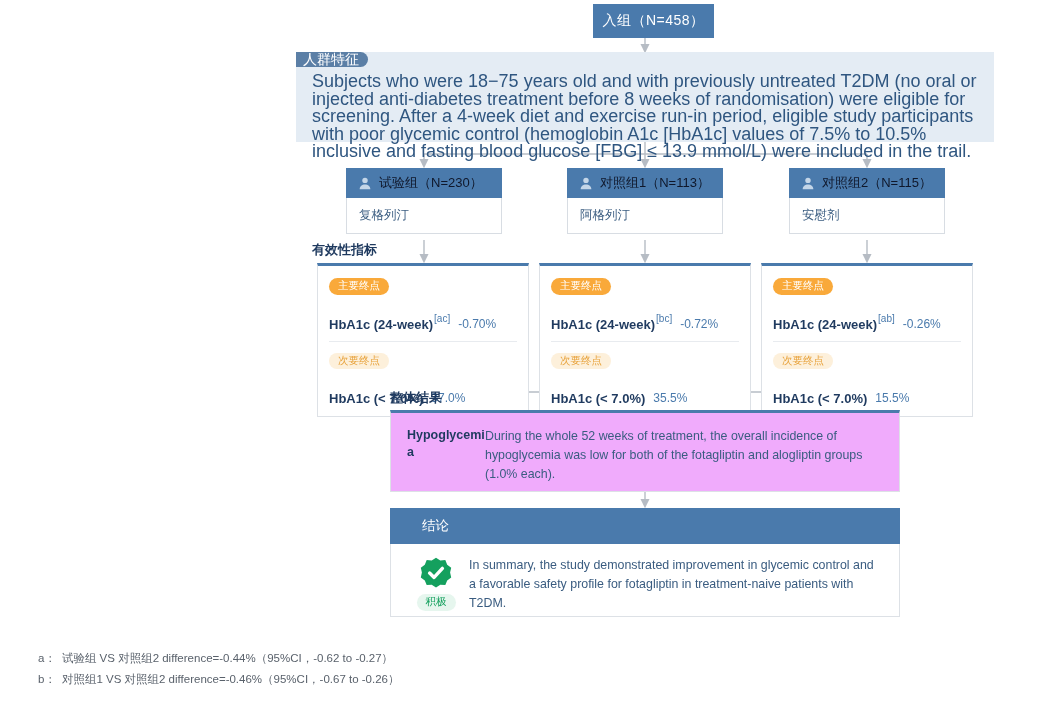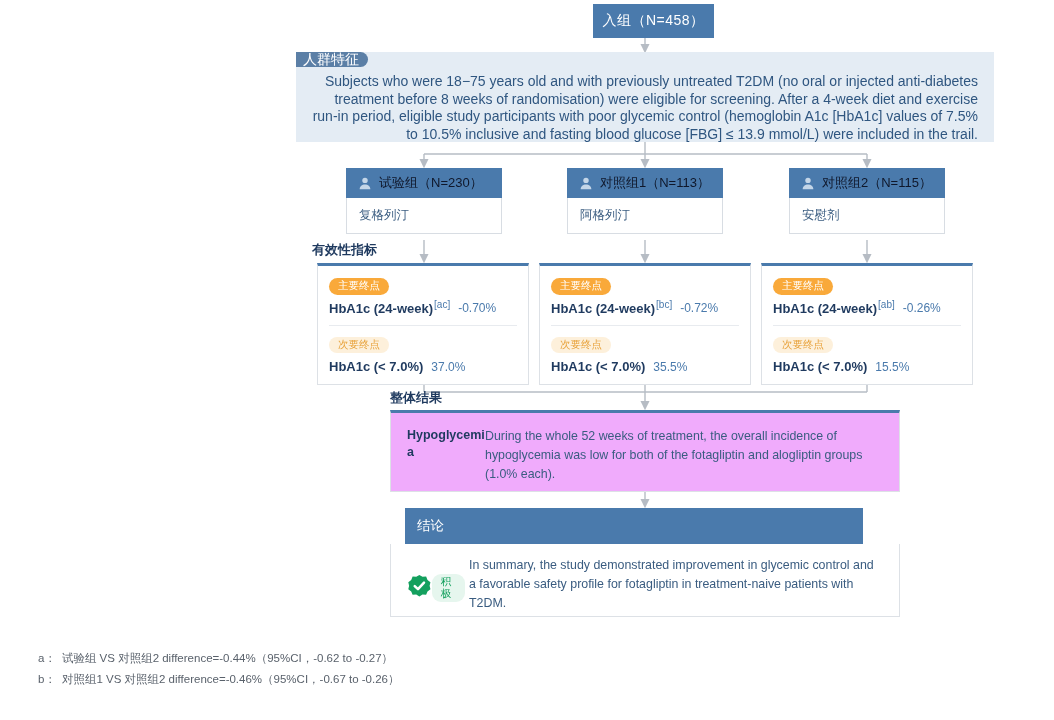--- a/index.html
+++ b/index.html
@@ -59,23 +59,23 @@
     font-size: 14px;
     line-height: 15px;
     border-radius: 0 8px 8px 0;
     white-space: nowrap;
   }
   .pop-text {
     position: absolute;
     left: 16px;
     top: 21px;
     width: 666px;
-    font-size: 14px;
+    font-size: 18px;
     line-height: 17.5px;
-    text-align: right;
+    text-align: left;
     color: #2f5680;
   }
 
   
   .group {
     width: 156px;
   }
   .group-head {
     height: 30px;
     background: #4a7aac;
@@ -143,23 +143,23 @@
   .badge-secondary {
     display: inline-block;
     background: #fdf0db;
     color: #e8a33d;
     font-size: 10.5px;
     border-radius: 9px;
     padding: 2px 9px 3px 9px;
     line-height: 1.1;
   }
   .ep-row {
-    margin-top: 6px;
-    display: flex;
-    align-items: center;
+    margin-top: 22px;
+    display: flex;
+    align-items: flex-start;
     white-space: nowrap;
   }
   .ep-name {
     font-size: 13px;
     font-weight: bold;
     color: #1f3a5f;
   }
   .ep-sup {
     font-size: 10px;
     color: #4a7aac;
@@ -203,49 +203,49 @@
   }
   .hypo-text {
     font-size: 12.4px;
     line-height: 19px;
     color: #3a6punct;
     color: #3a5c80;
   }
 
   
   .concl-head {
-    left: 405px;
+    left: 390px;
     top: 508px;
-    width: 458px;
+    width: 510px;
     height: 36px;
     background: #4a7aac;
     color: #ffffff;
     font-size: 13.5px;
     display: flex;
     align-items: center;
-    padding-left: 12px;
+    padding-left: 32px;
     box-sizing: border-box;
   }
   .concl-body {
     left: 390px;
     top: 544px;
     width: 510px;
     height: 73px;
     background: #ffffff;
     border: 1px solid #dde1e6;
     border-top: none;
     box-sizing: border-box;
     display: flex;
     padding: 12px 16px 0 16px;
   }
   .concl-badge {
     width: 58px;
     flex: none;
     display: flex;
-    flex-direction: row;
+    flex-direction: column;
     align-items: center;
   }
   .concl-pill {
     margin-top: 4px;
     background: #e6f6ee;
     color: #14a05e;
     font-size: 10.5px;
     border-radius: 9px;
     padding: 2px 9px 3px 9px;
     line-height: 1.1;

